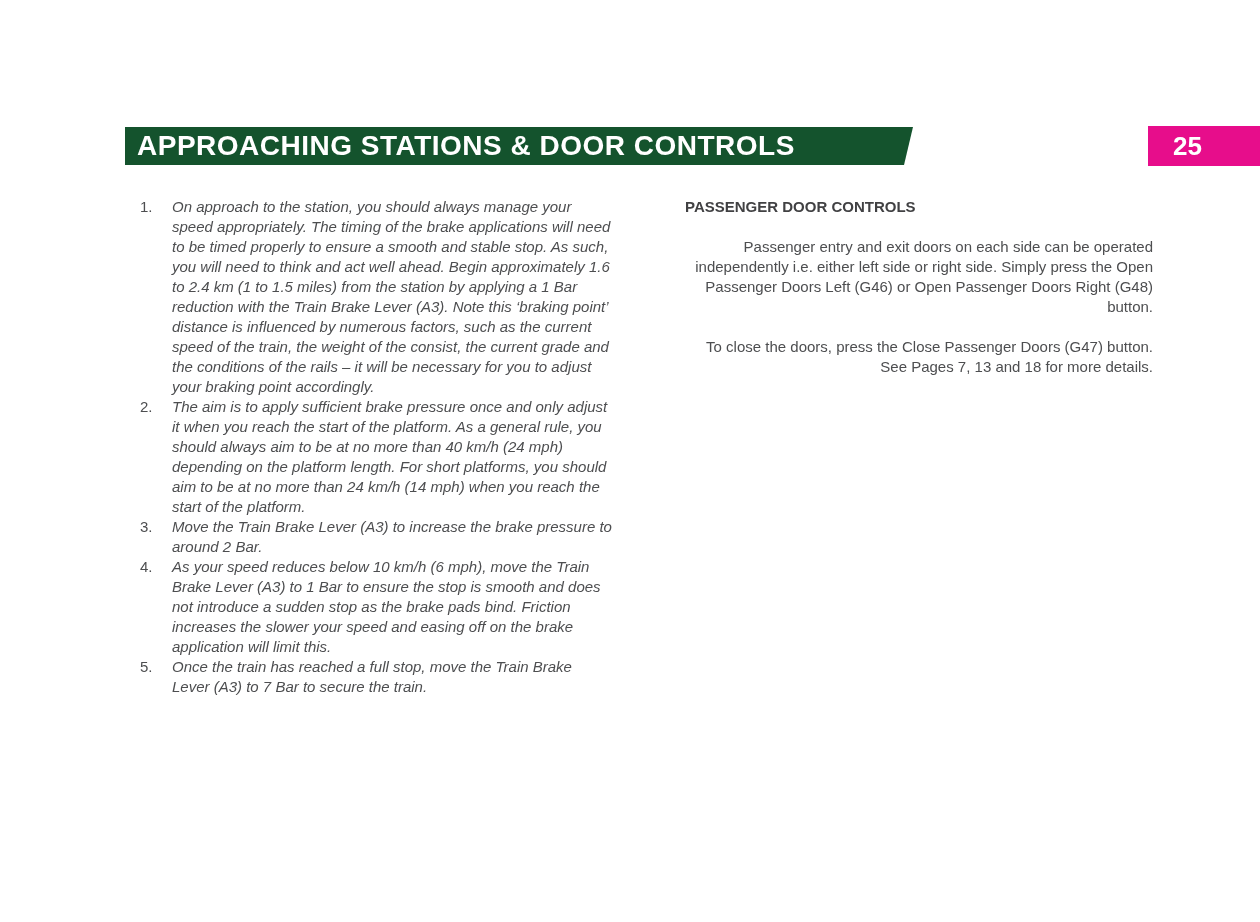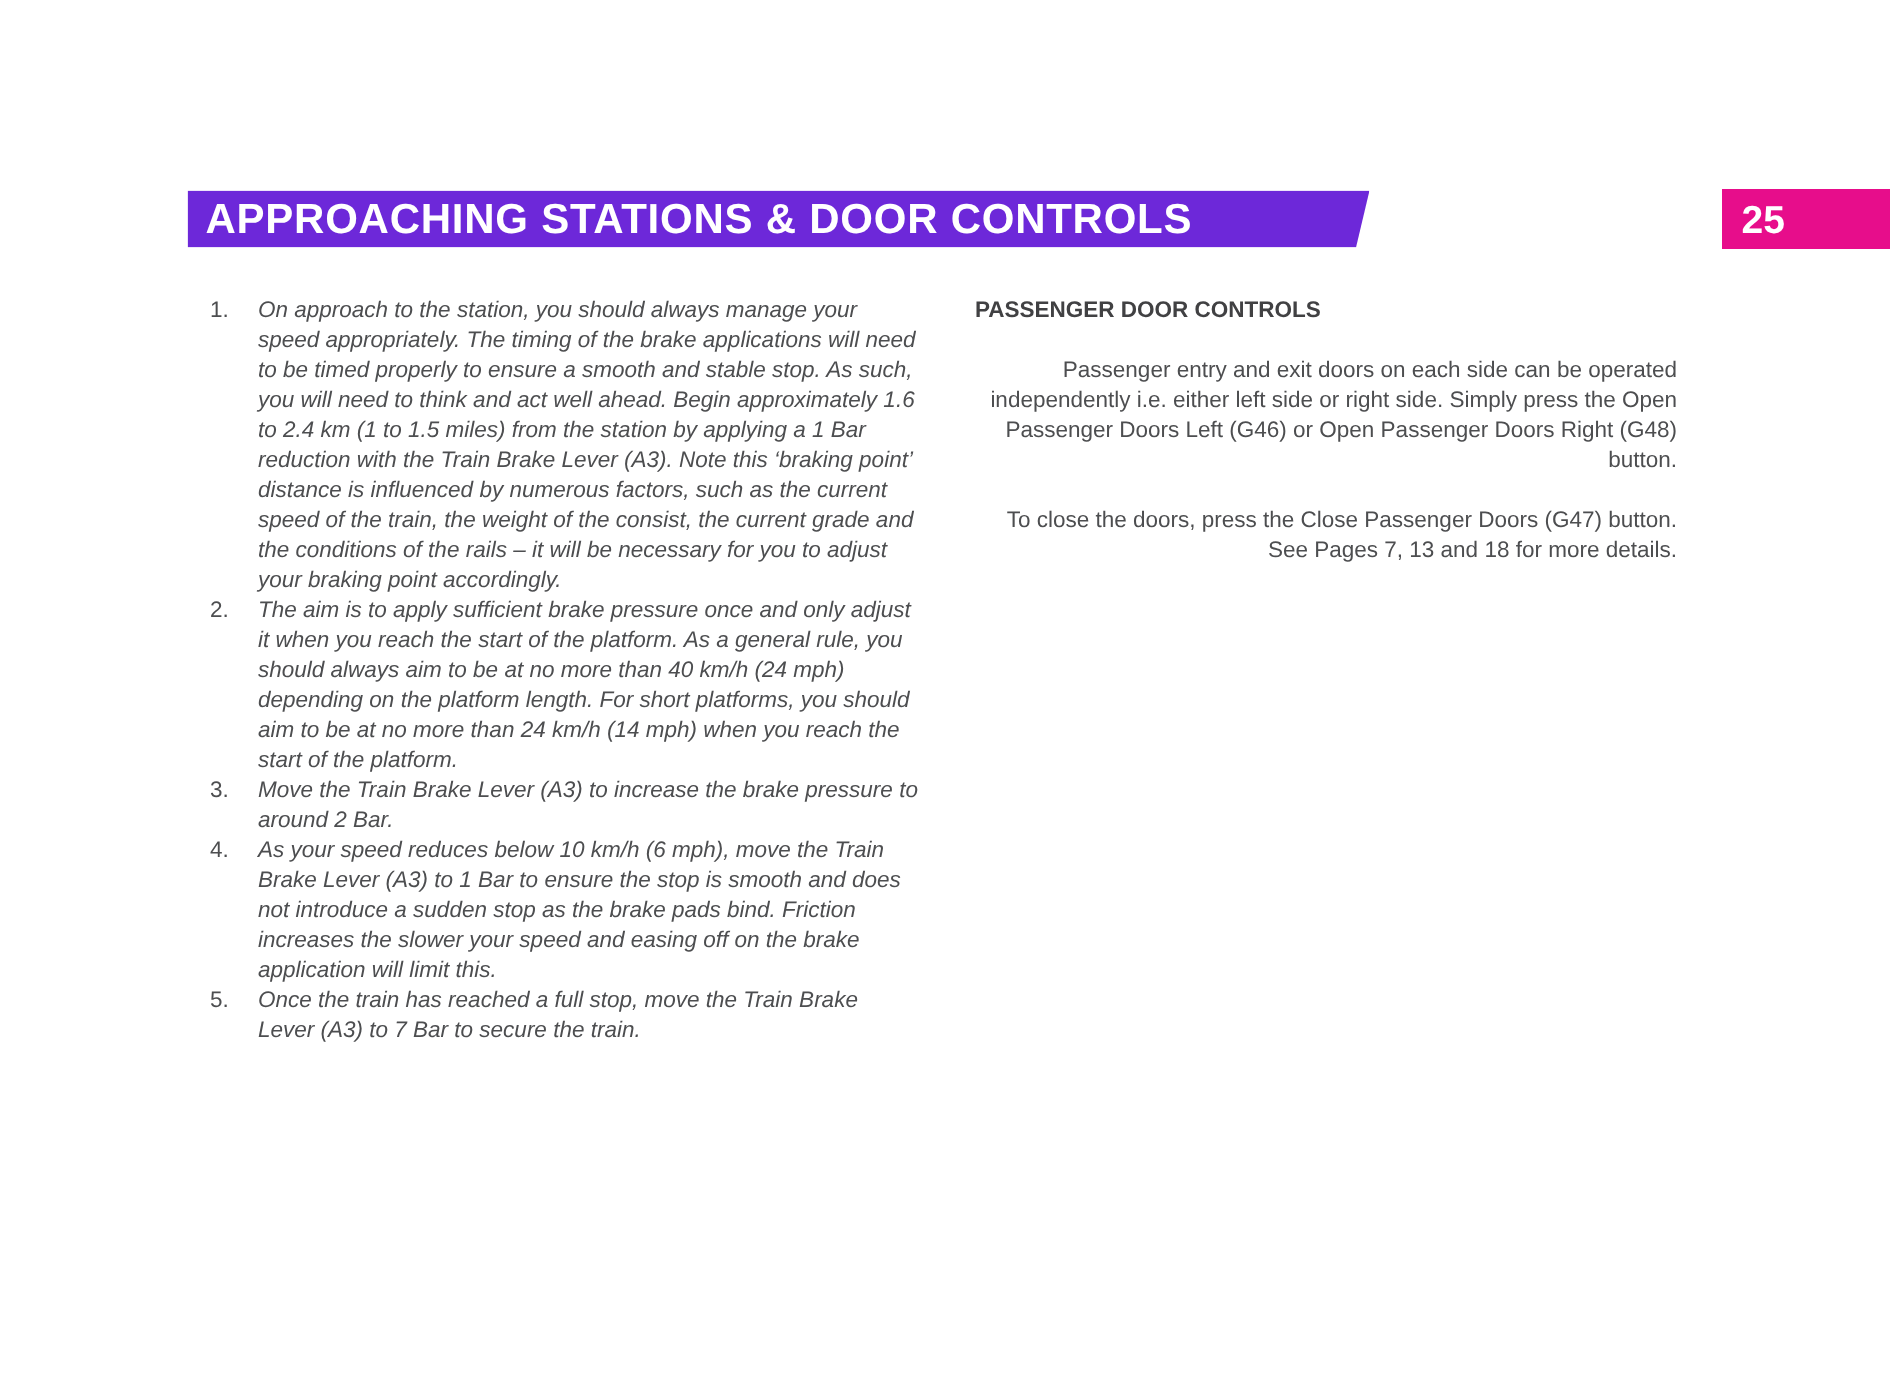--- a/index.html
+++ b/index.html
@@ -59,21 +59,21 @@
     position: absolute;
     left: 140px;
     top: 197px;
     width: 472px;
     color: #4d4e50;
     font-size: 15px;
     line-height: 20px;
   }
   .col-right {
     position: absolute;
-    left: 650px;
+    left: 685px;
     top: 197px;
     width: 468px;
     color: #4d4e50;
     font-size: 15px;
     line-height: 20px;
   }
   .list-row {
     display: flex;
     align-items: flex-start;
   }
@@ -93,25 +93,25 @@
   .body-para {
     margin-bottom: 20px;
     text-align: right;
   }
 </style>
 </head>
 <body>
 
 <div class="page">
 
-  <div class="banner" style="background-color: #6d28d9;">
+  <div class="banner" style="background-color: #14532d;">
     <div class="banner-title">APPROACHING STATIONS &amp; DOOR CONTROLS</div>
   </div>
 
-  <div class="page-num-badge" style="background-color: rgb(231, 13, 139);">
+  <div class="page-num-badge" style="background-color: rgb(231, 13, 139); padding-left: 12px;">
     <div class="page-num-text">25</div>
   </div>
 
   <div class="col-left">
 
       <div class="list-row">
         <div class="list-num">1.</div>
         <div class="list-text">On approach to the station, you should always manage your speed appropriately. The timing of the brake applications will need to be timed properly to ensure a smooth and stable stop. As such, you will need to think and act well ahead. Begin approximately 1.6 to 2.4 km (1 to 1.5 miles) from the station by applying a 1 Bar reduction with the Train Brake Lever (A3). Note this ‘braking point’ distance is influenced by numerous factors, such as the current speed of the train, the weight of the consist, the current grade and the conditions of the rails – it will be necessary for you to adjust your braking point accordingly.</div>
       </div>
 

